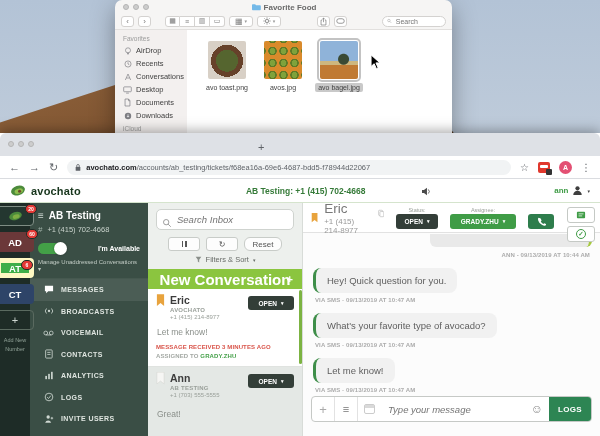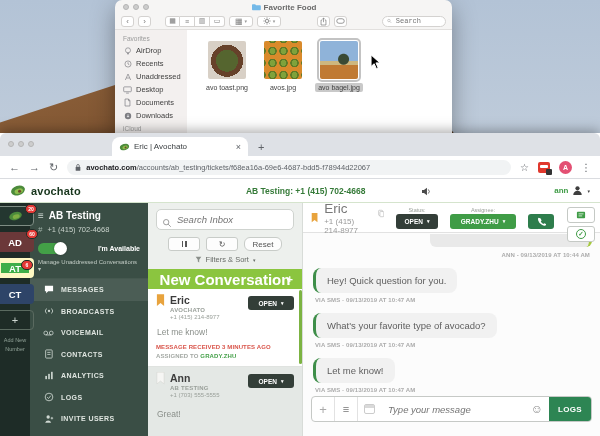--- a/index.html
+++ b/index.html
@@ -24,21 +24,21 @@
         display:flex;align-items:center;justify-content:center;font-size:8px;box-sizing:border-box;}
   .fbtn.nav{width:13px;}
   .seg{display:flex;}
   .seg .fbtn{width:15px;border-radius:0;border-left:none;font-size:7px;}
   .seg .fbtn:first-child{border-radius:3px 0 0 3px;border-left:1px solid #d4d2d0;}
   .seg .fbtn:last-child{border-radius:0 3px 3px 0;}
   .fbtn.wide{width:24px;gap:2px;}
   .fbtn .caret{font-size:5px;color:#9a9a9a;}
   .f-search{margin-left:auto;width:64px;height:11px;background:#fff;border:1px solid #d4d2d0;border-radius:6px;
             display:flex;align-items:center;padding:0 4px;gap:2px;box-sizing:border-box;}
-  .f-search input{border:none;outline:none;width:100%;font-size:7px;color:#555;background:transparent;font-family:Liberation Mono, monospace;}
+  .f-search input{border:none;outline:none;width:100%;font-size:7px;color:#555;background:transparent;font-family:Liberation Sans, sans-serif;}
   .f-body{display:flex;height:108px;border-top:1px solid #e2e0de;}
   .f-side{width:72px;background:#f3f0ef;padding-top:3px;box-sizing:border-box;overflow:hidden;}
   .fs-head{font-size:6.5px;color:#9b9b9b;margin:2px 0 2px 8px;}
   .fs-item{display:flex;align-items:center;gap:4px;padding:1px 0 1px 8px;font-size:7.5px;color:#3f3f3f;height:11px;}
   .fs-ic{width:9px;display:flex;justify-content:center;}
   .f-files{flex:1;background:#fff;position:relative;display:flex;align-items:flex-start;padding:11px 0 0 14px;gap:4px;}
   .file{width:52px;text-align:center;}
   .thumb{width:38px;height:38px;margin:0 auto;border-radius:2px;box-sizing:border-box;}
   .thumb.toast{background-color:#d8d0c6;background-image:radial-gradient(circle at 50% 52%,#55652f 0 11px,#66412a 11px 16px,transparent 16px);}
   .thumb.avos{background-color:#d98a2b;background-image:radial-gradient(circle,#7fa23b 0 3px,#5d7a27 3px 4px,transparent 4.5px);background-size:11px 12px;background-position:3px 4px;}
@@ -268,21 +268,21 @@
               </svg>
             </span>
           <span>Recents</span>
         </div>
         <div class="fs-item">
           <span class="fs-ic">
               <svg width="8" height="8" viewBox="0 0 12 12">
                 <path d="M2 10.5L6 1.5l4 9M3.6 7.5h4.8" stroke="#7d7d82" fill="none"></path>
               </svg>
             </span>
-          <span>Unaddressed</span>
+          <span>Conversations</span>
         </div>
         <div class="fs-item">
           <span class="fs-ic">
               <svg width="9" height="8" viewBox="0 0 13 11">
                 <rect x="1" y="1" width="11" height="7" rx="1" stroke="#7d7d82" fill="none"></rect>
                 <line x1="4.5" y1="10" x2="8.5" y2="10" stroke="#7d7d82"></line>
               </svg>
             </span>
           <span>Desktop</span>
         </div>
@@ -325,29 +325,20 @@
       </div>
     </div>
   </div>
 
   <div class="browser">
     <div class="tabstrip">
       <div class="lights">
         <span class="light"></span>
         <span class="light"></span>
         <span class="light"></span>
-      </div>
-      <div class="tab">
-        <svg width="11" height="8" viewBox="0 0 20 14">
-            <ellipse cx="10" cy="7" rx="8.5" ry="5.5" fill="#4c8b3b" transform="rotate(-18 10 7)"></ellipse>
-            <ellipse cx="11" cy="7.8" rx="5" ry="3" fill="#8fbe4e" transform="rotate(-18 11 7.8)"></ellipse>
-            <circle cx="12" cy="7.8" r="1.8" fill="#6b4a2a"></circle>
-          </svg>
-        <span class="tab-title">Eric | Avochato</span>
-        <span class="tab-close">×</span>
       </div>
       <span class="newtab">+</span>
     </div>
     <div class="navbar">
       <span class="nav-ic">←</span>
       <span class="nav-ic">→</span>
       <span class="nav-ic">↻</span>
       <div class="omnibox">
         <svg width="8" height="9" viewBox="0 0 12 13">
             <rect x="2.5" y="5.5" width="7" height="6" rx="1" fill="#5f6368"></rect>

